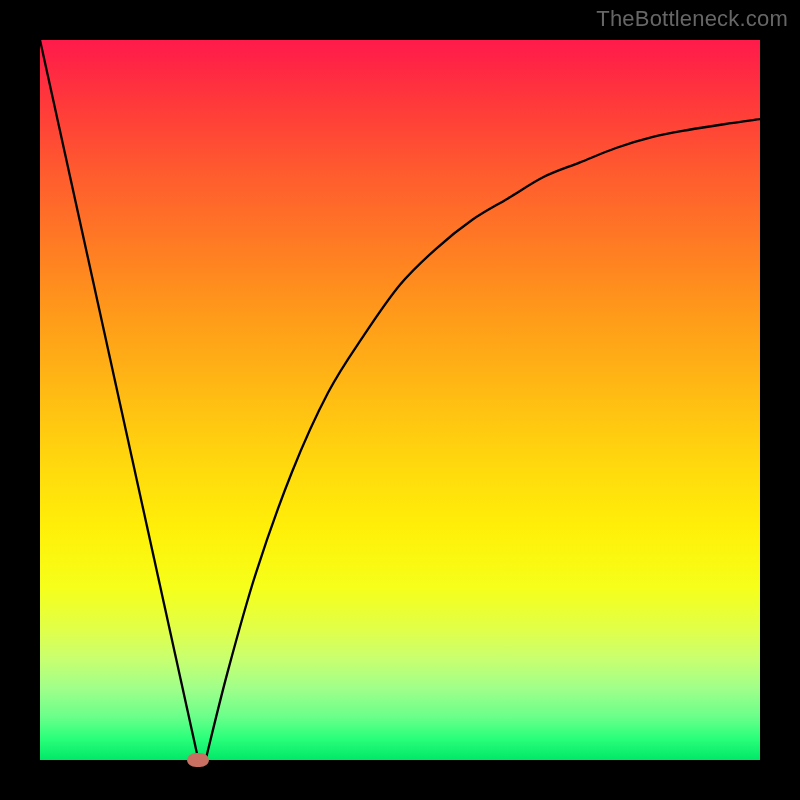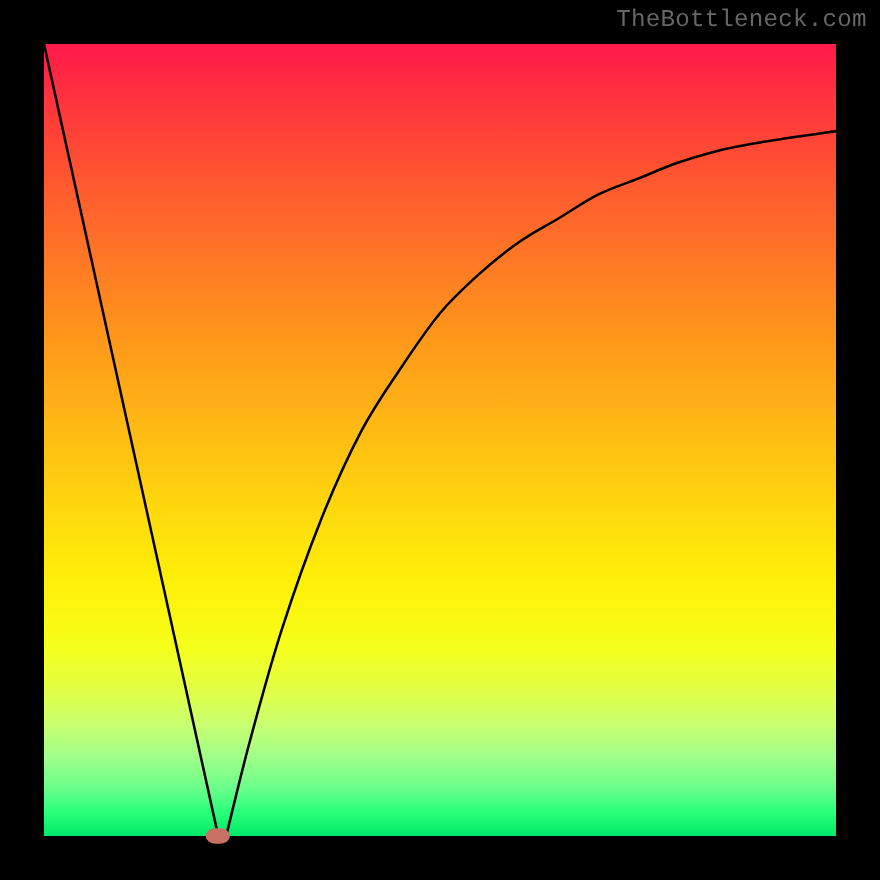--- a/index.html
+++ b/index.html
@@ -9,21 +9,20 @@
     height: 800px;
     overflow: hidden;
     background: #000;
     font-family: Arial, Helvetica, sans-serif;
   }
   .frame {
     position: relative;
     width: 800px;
     height: 800px;
     background: #000;
-    font-family: Liberation Mono, monospace;
   }
   .plot-area {
     position: absolute;
     left: 40px;
     top: 40px;
     width: 720px;
     height: 720px;
     background: linear-gradient(to bottom,
       #ff1a4b 0%,
       #ff3a3a 9%,

